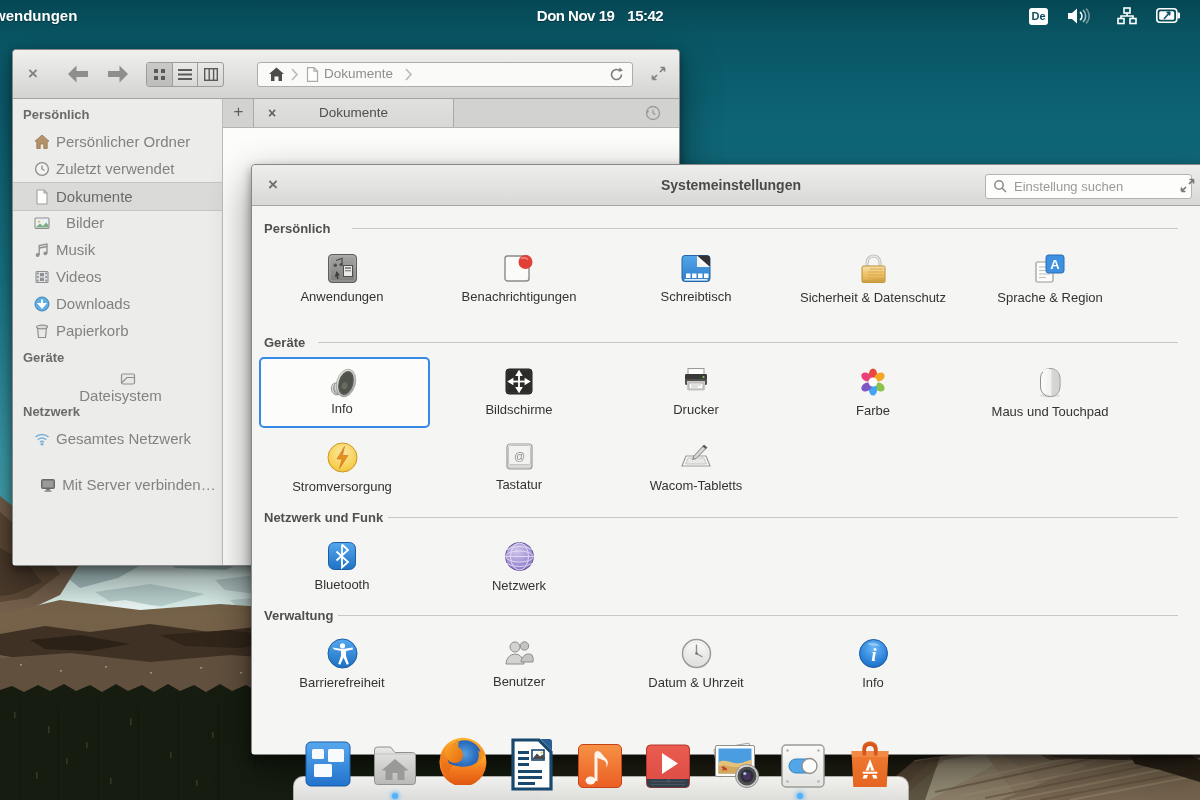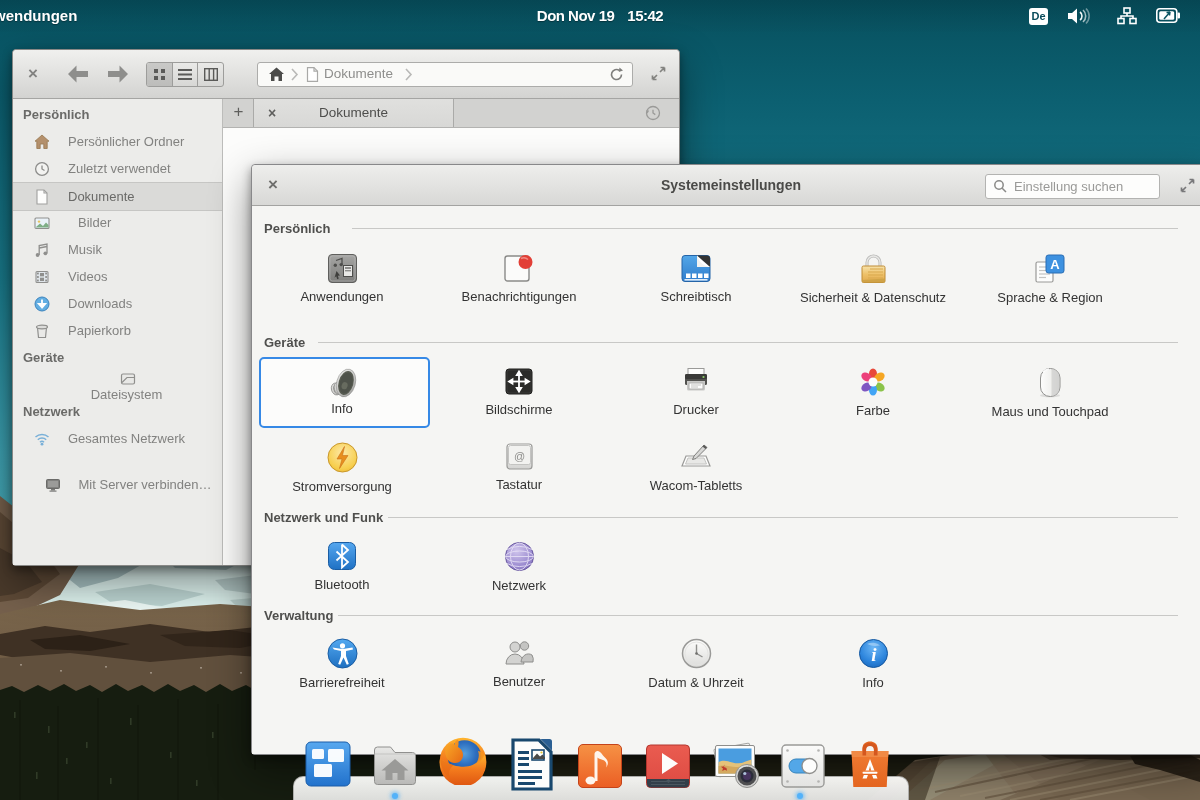--- a/index.html
+++ b/index.html
@@ -13,21 +13,21 @@
 .win{position:absolute;border-radius:4px;box-shadow:0 4px 10px rgba(0,0,0,.38),0 16px 40px rgba(0,0,0,.45);}
 .titlebar{position:relative;background:linear-gradient(to bottom,#eeeeec,#d8d8d6);border-bottom:1px solid #a3a3a1;border-radius:4px 4px 0 0;}
 
 #fwin{left:12px;top:49px;width:666px;height:515px;background:#fbfbfa;border:1px solid #888886;border-radius:4px;}
 #ftoolbar{position:absolute;left:0;top:0;width:100%;height:48px;background:linear-gradient(to bottom,#f0f0ee,#d3d3d1);border-bottom:1px solid #a5a5a3;border-radius:4px 4px 0 0;}
 #fsidebar{position:absolute;left:0;top:49px;width:209px;bottom:0;background:#ececea;border-right:1px solid #bcbcba;}
 #ftabbar{position:absolute;left:210px;top:49px;right:0;height:28px;background:#d2d2d0;border-bottom:1px solid #b3b3b1;}
 #fcontent{position:absolute;left:210px;top:78px;right:0;bottom:0;background:#fcfcfb;}
 .srow{position:absolute;left:0;width:100%;height:27px;display:flex;align-items:center;}
 .srow .ic{width:16px;height:16px;margin-left:21px;flex:none;}
-.srow .tx{margin-left:18px;font-size:13px;color:#828280;white-space:nowrap;}
+.srow .tx{margin-left:6px;font-size:15px;color:#828280;white-space:nowrap;}
 .shead{position:absolute;left:10px;height:27px;line-height:27px;font-size:13px;font-weight:bold;color:#6a6a68;}
 
 #swin{left:251px;top:164px;width:958px;height:589px;background:#f5f5f3;border:1px solid #88888a;border-radius:4px;}
 #stitle{height:40px;}
 #scontent{position:absolute;left:0;top:41px;right:0;bottom:0;background:#f5f5f3;}
 .sechead{position:absolute;font-size:13px;font-weight:bold;color:#4f4f4d;white-space:nowrap;}
 .secline{position:absolute;height:1px;background:#c8c8c6;}
 .cell{position:absolute;width:150px;text-align:center;}
 .cell .lab{font-size:13px;color:#333;margin-top:2px;white-space:nowrap;}
 .cell .icb{display:inline-block;}
@@ -338,21 +338,21 @@
         <polygon points="1,5.5 4.2,5.5 2.6,8.5" fill="#9a9a98"></polygon>
       </svg>
 </div>
 <div id="fcontent"></div>
 </div>
 
 <div class="win" id="swin">
 <div class="titlebar" id="stitle">
 <div style="position:absolute;left:13px;top:12px;width:16px;height:16px;color:#6e6e6c;font-size:17px;font-weight:bold;line-height:16px;text-align:center;">×</div>
 <div style="position:absolute;left:0;width:100%;top:0;height:40px;line-height:40px;text-align:center;font-size:14px;font-weight:bold;color:#4a4a48;">Systemeinstellungen</div>
-<div style="position:absolute;left:733px;top:9px;width:173px;height:23px;background:#fdfdfc;border:1px solid #b3b3b1;border-radius:3px;">
+<div style="position:absolute;left:733px;top:9px;width:173px;height:23px;background:#fdfdfc;border:1px solid #b3b3b1;border-radius:3px;padding-left:32px;">
  <svg style="position:absolute;left:7px;top:4px;" width="15" height="15" viewBox="0 0 15 15">
           <circle cx="6" cy="6" r="4.2" fill="none" stroke="#8a8a88" stroke-width="1.5"></circle>
           <line x1="9.2" y1="9.2" x2="13" y2="13" stroke="#8a8a88" stroke-width="1.5"></line>
         </svg>
  <span style="position:absolute;left:28px;top:0;line-height:23px;font-size:13px;color:#9a9a98;">Einstellung suchen</span>
 </div>
 <svg style="position:absolute;left:928px;top:13px;" width="15" height="15" viewBox="0 0 15 15">
         <g stroke="#78787a" stroke-width="1.7" fill="none">
           <path d="M9,6 L13.5,1.5 M13.5,1.5 h-4 M13.5,1.5 v4"></path>
           <path d="M6,9 L1.5,13.5 M1.5,13.5 h4 M1.5,13.5 v-4"></path>

